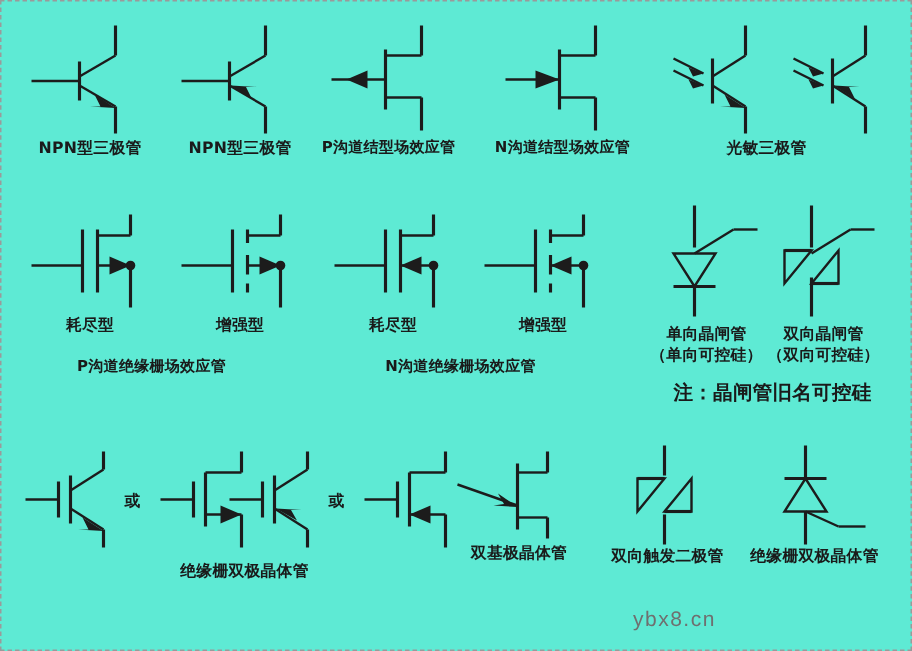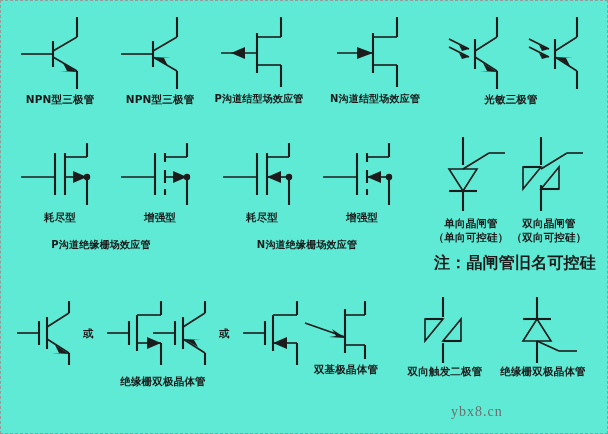--- a/index.html
+++ b/index.html
@@ -22,32 +22,31 @@
     position:absolute;
     text-align:center;
     font-size:10.5px;
     color:#1a1a1a;
     font-weight:bold;
     line-height:12px;
     white-space:nowrap;
     letter-spacing:0.2px;
   }
   .lbl.small{font-size:10px;text-align:center;}
-  .lbl.note{font-size:16px;}
+  .lbl.note{font-size:13px;}
   .orlbl{
     position:absolute;
     font-size:10.5px;color:#1a1a1a;font-weight:bold;
   }
   .wm{
     position:absolute;
-    font-family:Liberation Serif, serif;
+    font-family:Liberation Sans, sans-serif;
     font-size:14px;
     color:#6f6f6f;
     letter-spacing:1px;
-    margin-left:29px;
   }
   svg{display:block;overflow:visible;}
   .st{stroke:#1c1c1c;fill:none;stroke-width:1.6;}
   .st2{stroke:#1c1c1c;fill:none;stroke-width:2.1;}
   .fl{fill:#1c1c1c;stroke:none;}
 </style>
 </head>
 <body>
 
 <div id="sheet">

